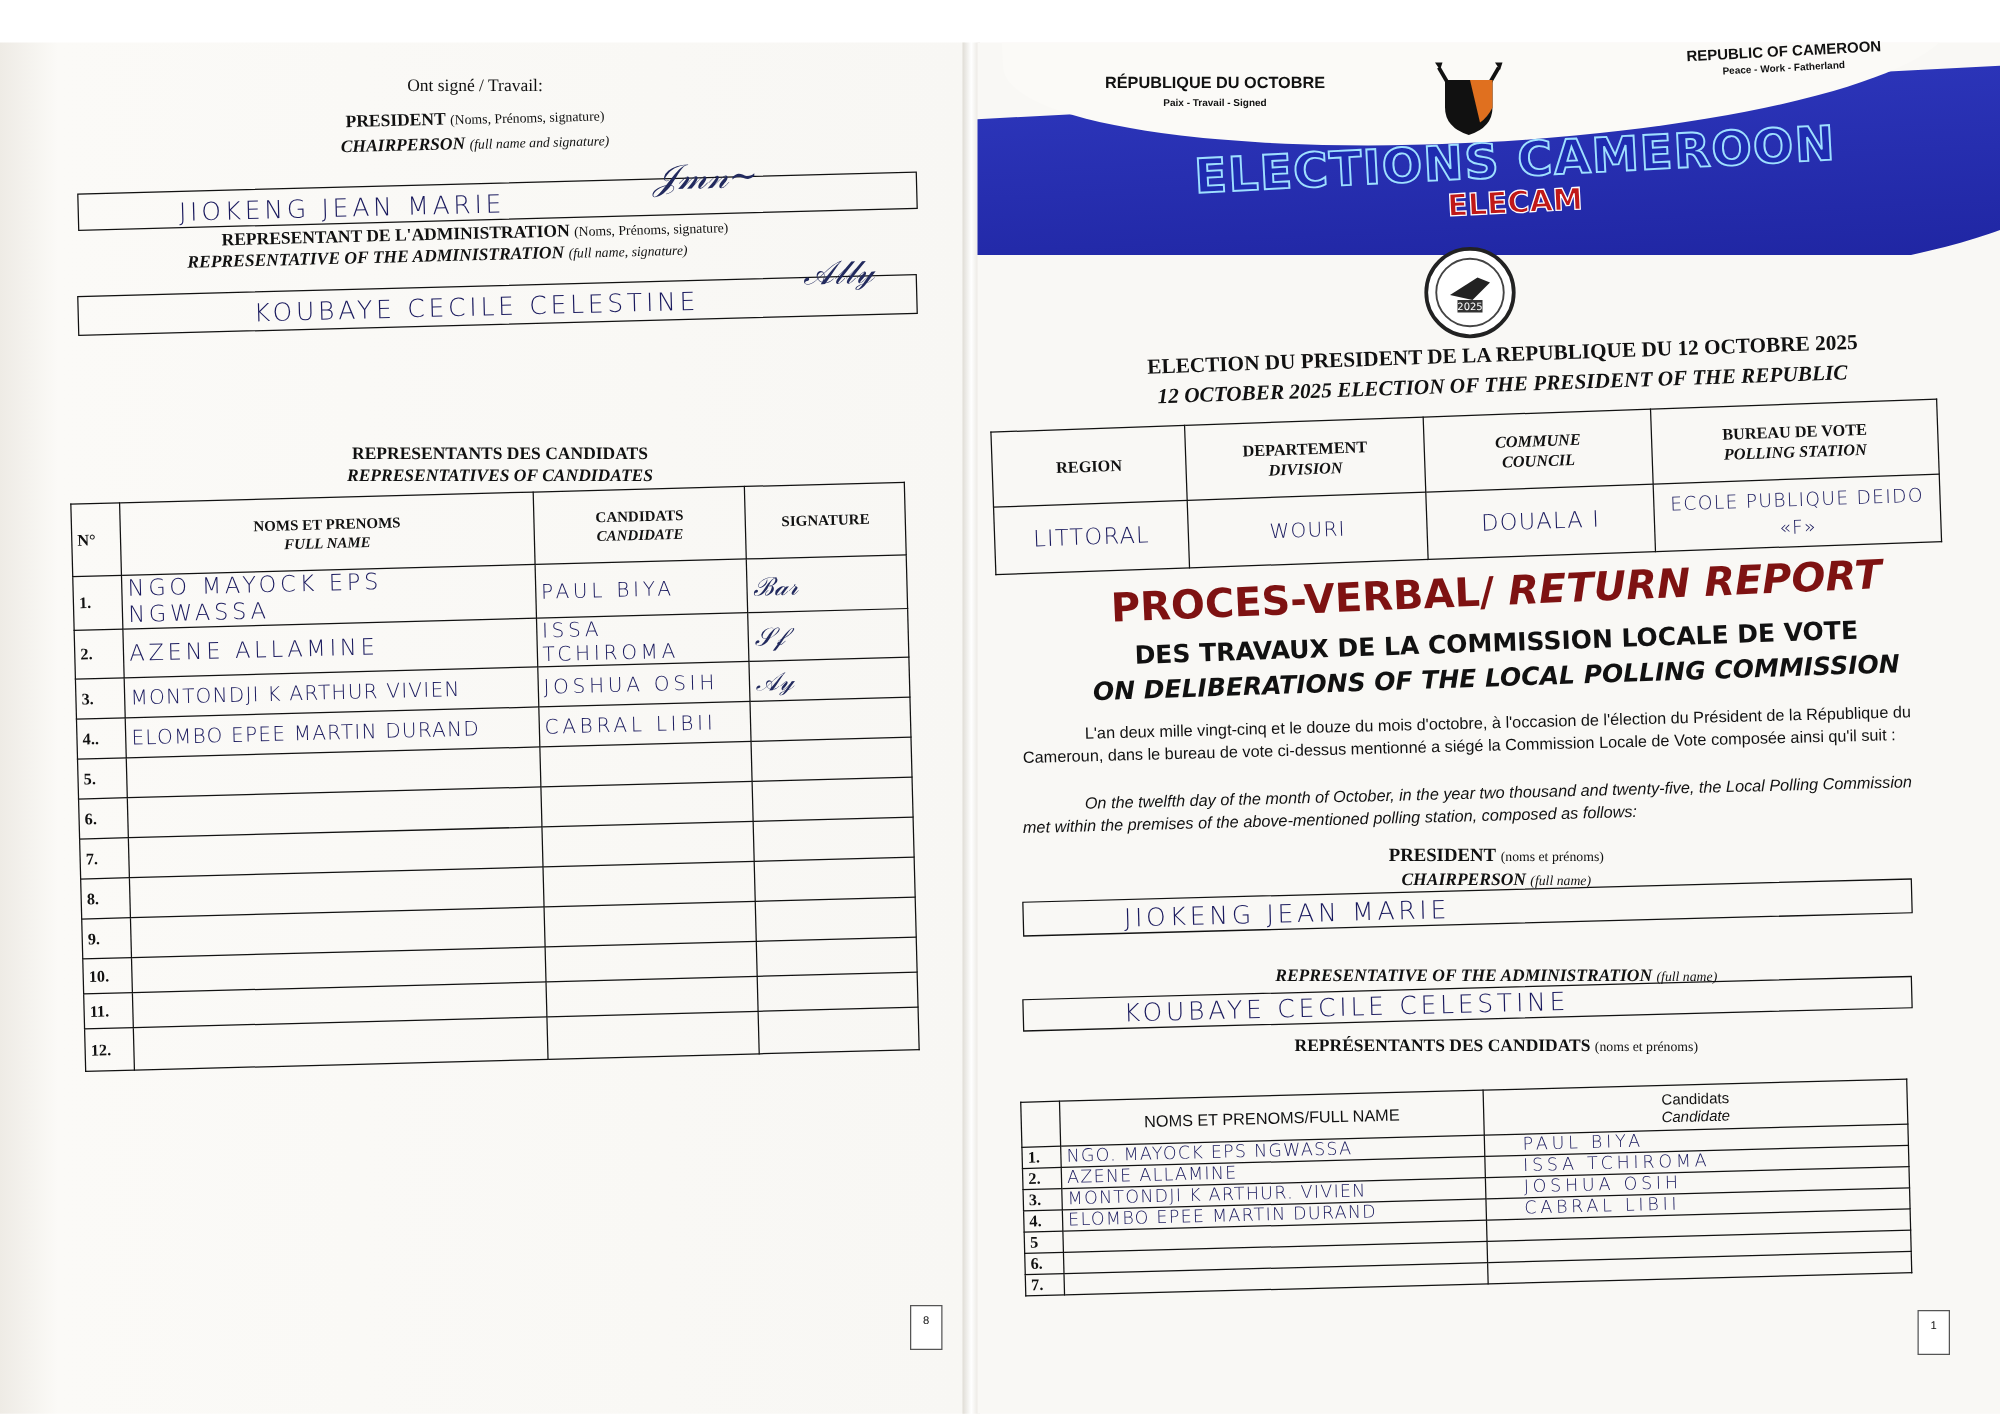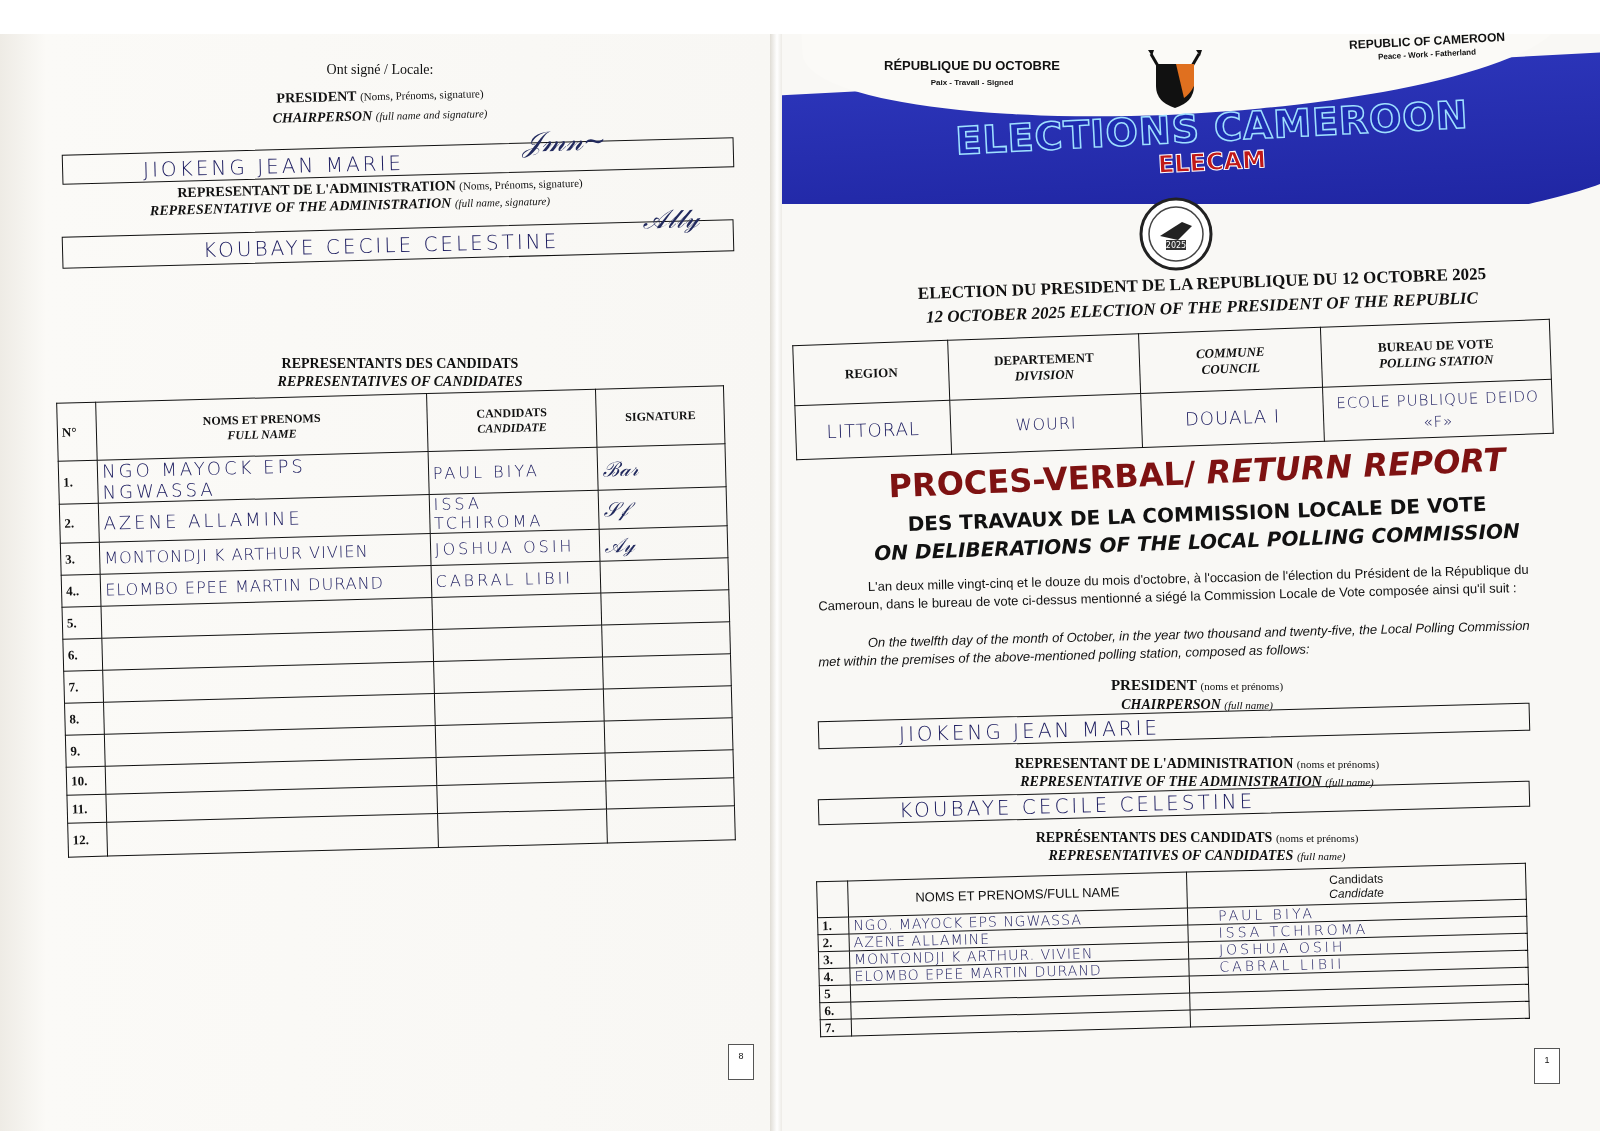--- a/index.html
+++ b/index.html
@@ -27,21 +27,21 @@
   .elecam-sub{font-family:"DejaVu Sans",sans-serif;font-weight:bold;font-size:24px;color:#c01818;-webkit-text-stroke:1px #fff;transform:rotate(-3deg);}
   .pv-title{font-family:"DejaVu Sans",sans-serif;font-weight:bold;font-size:32px;color:#7e1212;transform:rotate(-2.5deg);}
   .rotL{transform:rotate(-1.5deg);}
   .rotR{transform:rotate(-2deg);}
   .page-num{position:absolute;border:1px solid #555;width:26px;height:36px;font-size:9px;text-align:center;padding-top:6px;box-sizing:border-box;background:#fff;}
 </style>
 </head>
 <body>
 
 <div id="left-page" class="page">
-  <div class="abs center serif" style="left:0;width:760px;top:28px;font-size:14px;">Ont signé / Locale:</div>
+  <div class="abs center serif" style="left:0;width:760px;top:28px;font-size:14px;">Ont signé / Travail:</div>
 
   <div class="abs center serif rotL" style="left:0;width:760px;top:54px;font-size:14px;">
     <span class="bold">PRESIDENT</span>
     <span class="small">(Noms, Prénoms, signature)</span>
   </div>
   <div class="abs center serif ital rotL" style="left:0;width:760px;top:74px;font-size:14px;">
     <span class="bold">CHAIRPERSON</span>
     <span class="small">(full name and signature)</span>
   </div>
   <div class="box rotL" style="left:62px;top:112px;width:670px;height:28px;">
@@ -234,39 +234,31 @@
     <span class="small">(noms et prénoms)</span>
   </div>
   <div class="abs center serif ital" style="left:30px;width:770px;top:663px;font-size:14px;font-style:italic;">
     <span class="bold">CHAIRPERSON</span>
     <span class="small">(full name)</span>
   </div>
   <div class="box rotL" style="left:36px;top:678px;width:710px;height:26px;">
     <span class="abs hand" style="left:80px;top:2px;font-size:20px;">JIOKENG JEAN MARIE</span>
   </div>
 
-  <div class="abs center serif" style="left:30px;width:770px;top:722px;font-size:14px;">
-    <span class="bold">REPRESENTANT DE L'ADMINISTRATION</span>
-    <span class="small">(noms et prénoms)</span>
-  </div>
   <div class="abs center serif ital" style="left:30px;width:770px;top:740px;font-size:14px;">
     <span class="bold">REPRESENTATIVE OF THE ADMINISTRATION</span>
     <span class="small">(full name)</span>
   </div>
   <div class="box rotL" style="left:36px;top:756px;width:710px;height:24px;">
     <span class="abs hand" style="left:80px;top:0px;font-size:20px;">KOUBAYE CECILE CELESTINE</span>
   </div>
 
   <div class="abs center serif" style="left:30px;width:770px;top:796px;font-size:14px;">
     <span class="bold">REPRÉSENTANTS DES CANDIDATS</span>
     <span class="small">(noms et prénoms)</span>
-  </div>
-  <div class="abs center serif ital" style="left:30px;width:770px;top:814px;font-size:14px;">
-    <span class="bold">REPRESENTATIVES OF CANDIDATES</span>
-    <span class="small">(full name)</span>
   </div>
 
   <table class="grid rotL" style="left:36px;top:838px;width:710px;">
     <tbody>
         <tr style="height:36px;">
       <td style="width:22px;"></td>
       <td class="center" style="width:330px;font-size:13px;">NOMS ET PRENOMS/FULL NAME</td>
       <td class="center" style="width:330px;font-size:12px;">
         <div>Candidats</div>
         <div class="ital">Candidate</div>

